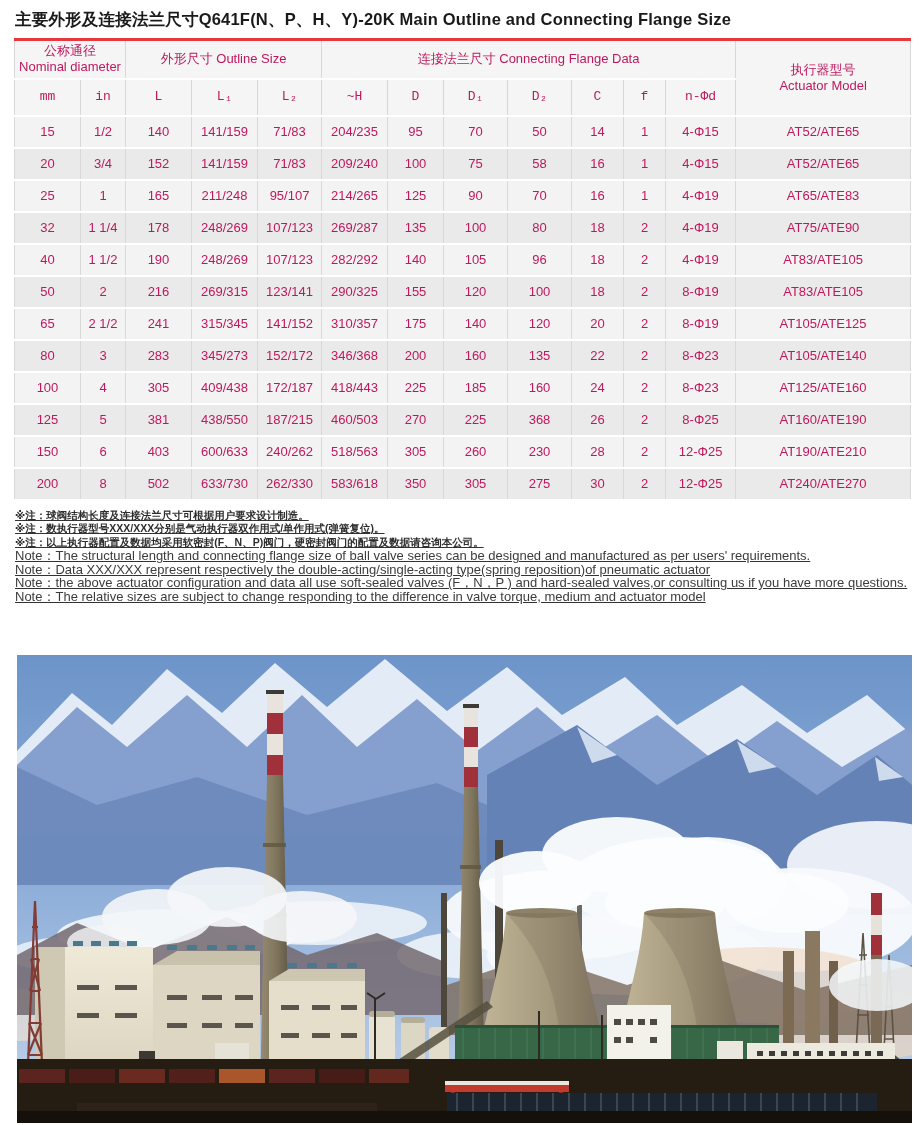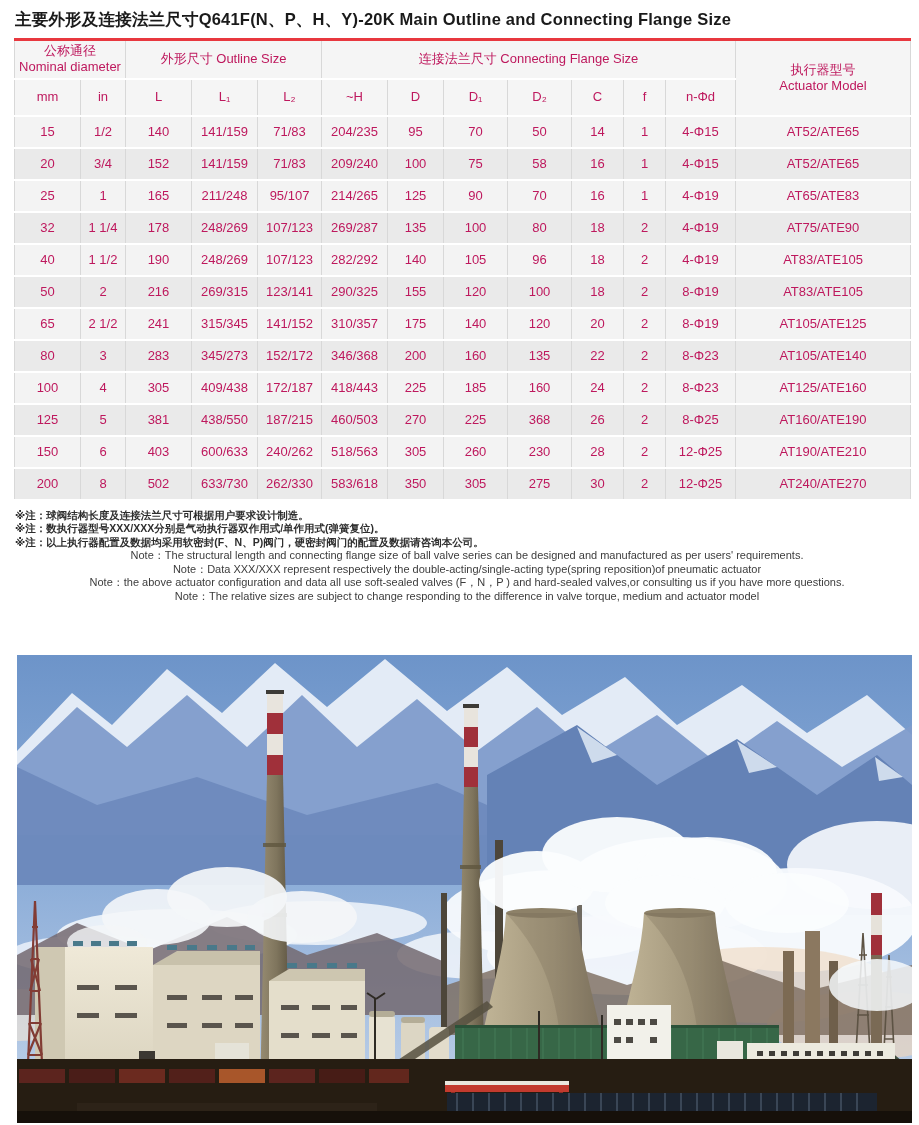--- a/index.html
+++ b/index.html
@@ -18,27 +18,27 @@
     border-top:3px solid #e8383f; border-bottom:1px solid #c9c9c9;
     border-left:1px solid #d8d8d8; border-right:1px solid #d8d8d8;
     font-size:13px; color:#be185d;
   }
   table.spec th, table.spec td {
     border-left:1px solid #d8d8d8; border-bottom:2px solid #ffffff;
     text-align:center; vertical-align:middle; font-weight:normal;
     padding:0 2px; overflow:hidden; white-space:nowrap;
   }
   table.spec thead th { background:#f5f5f5; height:39px; font-size:13px; line-height:1.25; }
-  table.spec thead tr.sub th { height:37px; }
+  table.spec thead tr.sub th { height:37px;font-family:Liberation Mono, monospace; }
   table.spec tbody td { height:32px; }
   table.spec tbody tr:nth-child(odd) td { background:#f3f3f3; }
   table.spec tbody tr:nth-child(even) td { background:#eaeaea; }
-  .notes { margin:8px 0 0 15px; }
+  .notes { margin:8px 0 0 15px;text-decoration:underline; }
   .notes .zh div { font-size:10.5px; font-weight:bold; color:#2e2e2e; line-height:13.5px; }
-  .notes .en div { font-size:11px; color:#3c3c3c; line-height:13.5px;text-align:center; }
+  .notes .en div { font-size:13px; color:#3c3c3c; line-height:13.5px; }
   .photo-frame { position:absolute; left:17px; top:655px; width:895px; height:468px; }
   .photo-frame svg { display:block; width:100%; height:100%; }
 </style>
 </head>
 <body>
 
 <div class="page-title">主要外形及连接法兰尺寸Q641F(N、P、H、Y)-20K  Main Outline and Connecting Flange Size</div>
 
 <div class="spec-table-wrap">
   <table class="spec">
@@ -57,21 +57,21 @@
       <col style="width:70px">
         <col style="width:175px">
     </colgroup>
     <thead>
       <tr>
         <th colspan="2">
           <div>公称通径</div>
           <div>Nominal diameter</div>
         </th>
         <th colspan="3">外形尺寸 Outline Size</th>
-        <th colspan="7">连接法兰尺寸 Connecting Flange Size</th>
+        <th colspan="7">连接法兰尺寸 Connecting Flange Data</th>
         <th rowspan="2">
           <div>执行器型号</div>
           <div>Actuator Model</div>
         </th>
       </tr>
       <tr class="sub">
         <th>mm</th>
         <th>in</th>
         <th>L</th>
         <th>L₁</th>

